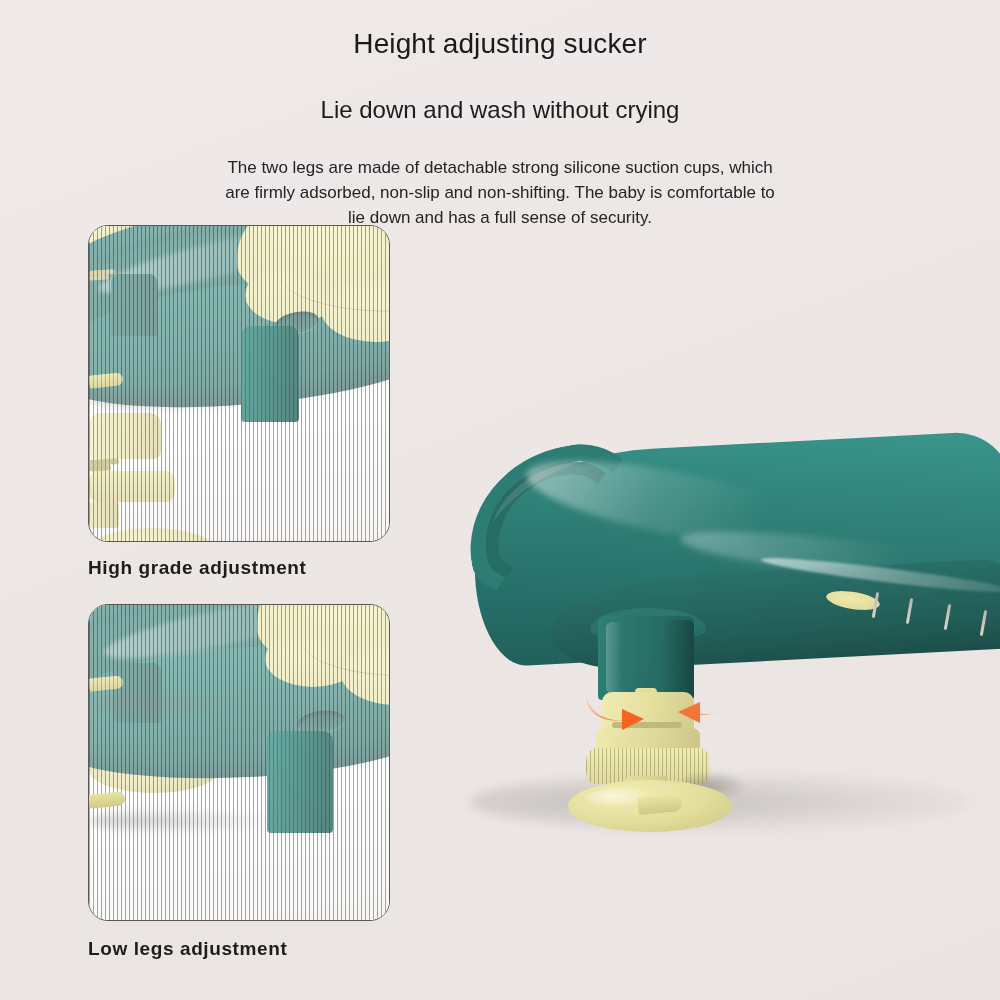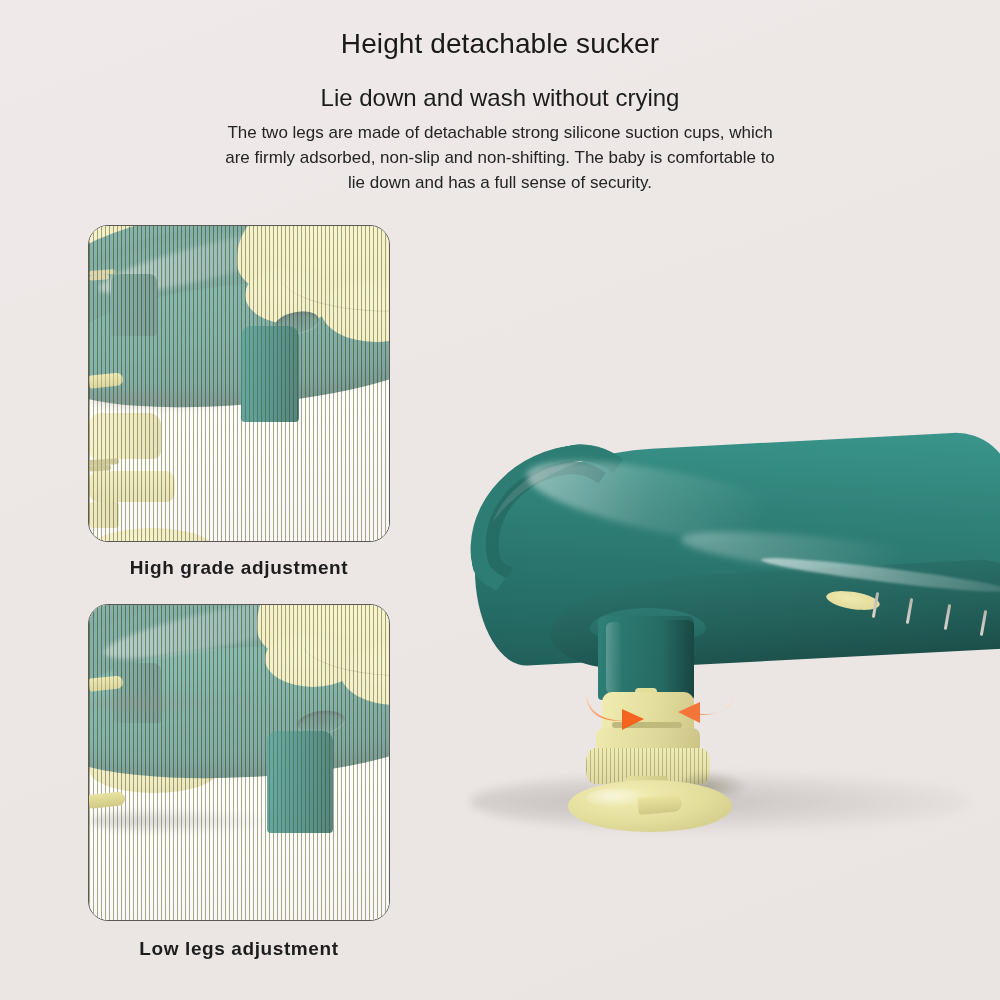--- a/index.html
+++ b/index.html
@@ -21,27 +21,27 @@
   .text-block { position: absolute; left: 0; top: 0; width: 1000px; text-align: center; }
 
   .title {
     margin-top: 28px;
     font-size: 28px;
     font-weight: 400;
     color: #1a1a1a;
     letter-spacing: 0.1px;
   }
   .subtitle {
-    margin-top: 24px;
+    margin-top: 36px;
     font-size: 24px;
     font-weight: 400;
     color: #1c1c1c;
   }
   .body-copy {
-    margin: 9px auto 0;
+    margin: 32px auto 0;
     width: 560px;
     font-size: 17px;
     line-height: 1.47;
     color: #242424;
   }
 
   
   .inset {
     position: absolute;
     width: 302px; height: 317px;
@@ -56,21 +56,20 @@
   .photo {
     position: absolute; inset: 0;
     background: linear-gradient(170deg,#ffffff 0%,#fdfdfd 55%,#f3f1ef 100%);
     overflow: hidden;
   }
 
   .caption {
     position: absolute;
     width: 302px;
     left: 88px;
-    text-align: center;
     font-size: 19px;
     font-weight: 700;
     letter-spacing: 0.6px;
     color: #1d1d1d;
   }
   #caption-high { top: 557px; }
   #caption-low  { top: 938px; }
 
   .knurl-lines {
     position: absolute; inset: 0;
@@ -474,21 +473,21 @@
   #hero .arrow { position: absolute; }
   #hero .arrow-left  { left: 150px; top: 262px; }
   #hero .arrow-right { left: 238px; top: 256px; }
 </style>
 </head>
 <body>
 
 <div id="page">
 
   <div class="text-block">
-    <h1 class="title">Height detachable sucker</h1>
+    <h1 class="title">Height adjusting sucker</h1>
     <h2 class="subtitle">Lie down and wash without crying</h2>
     <p class="body-copy">The two legs are made of detachable strong silicone suction cups, which are firmly adsorbed, non-slip and non-shifting. The baby is comfortable to lie down and has a full sense of security.</p>
   </div>
 
   <div class="inset" id="inset-high">
     <div class="photo">
       <div class="seat-main"></div>
       <div class="seat-front"></div>
       <div class="seat-lip"></div>
       <div class="seat-hl"></div>

